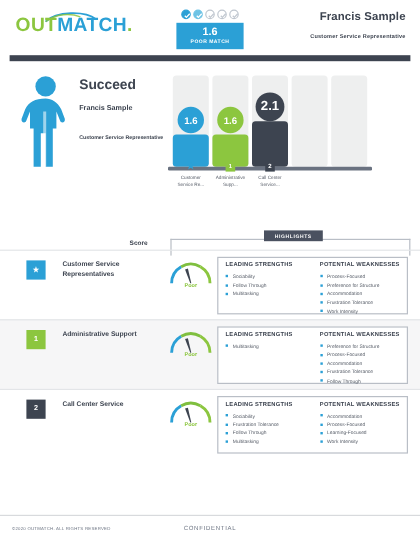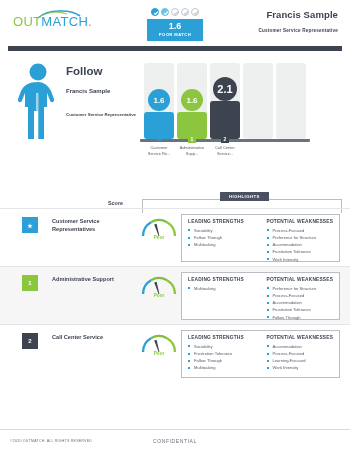--- a/index.html
+++ b/index.html
@@ -8,21 +8,21 @@
     background: #ffffff;
     font-family: "Liberation Sans", sans-serif;
     color: #3d4450;
     overflow: hidden;
   }
   .page { position: relative; width: 350px; height: 453px; background: #fff; }
 
   
   .header { position: relative; height: 46px; padding: 6px 10px 0 10px; }
   .logo { position: absolute; left: 13px; top: 10px; width: 78px; height: 20px; }
-  .logo-text { font-size: 13px; font-weight: 400; letter-spacing: .3px; line-height: 14px; }
+  .logo-text { font-size: 16px; font-weight: 700; letter-spacing: .3px; line-height: 14px; }
   .logo-out { color: #8cc63f; }
   .logo-match { color: #2ba0d6; }
   .logo-dot { color: #8cc63f; }
   .logo-swoosh { position: absolute; left: 24px; top: -1px; width: 44px; height: 10px; }
 
   .match-block { position: absolute; left: 0; right: 0; top: 8px; display: flex;
                  flex-direction: column; align-items: center; }
   .dots { display: flex; gap: 2px; margin-bottom: 3px; }
   .dot { width: 8px; height: 8px; border-radius: 50%; border: 1px solid #bfc6cf;
          background: #fff; position: relative; }
@@ -175,21 +175,21 @@
 
   <div class="succeed-area">
 
     <svg class="person" viewBox="0 0 44 78">
       <circle cx="22" cy="9" r="8.5" fill="#2ba0d6"></circle>
       <path d="M22 19 C13 19 8 22 5 28 L2 36 C1.2 39 5 40.5 6 37.5 L9 30 L9 44 L12 44 L12 76 L18 76 L18 48 L22 48 L22 76 L28 76 L28 44 L31 44 L31 30 L34 37.5 C35 40.5 38.8 39 38 36 L35 28 C32 22 27 19 22 19 Z" fill="#2ba0d6"></path>
       <path d="M20 30 L20 76 L22.5 76 L22.5 30 Z" fill="#ffffff" opacity=".55"></path>
     </svg>
 
     <div class="succ-text">
-      <div class="succ-title">Follow</div>
+      <div class="succ-title">Succeed</div>
       <div class="succ-name">Francis Sample</div>
       <div class="succ-role">Customer Service Representative</div>
     </div>
 
     <div class="chart">
       <div class="cols">
         <div class="col">
           <div class="bubble" style="width:22px;height:22px;bottom:28px;background:#2ba0d6;font-size:8px;">1.6</div>
           <div class="bar" style="height:27px;background:#2ba0d6;"></div>
         </div>

